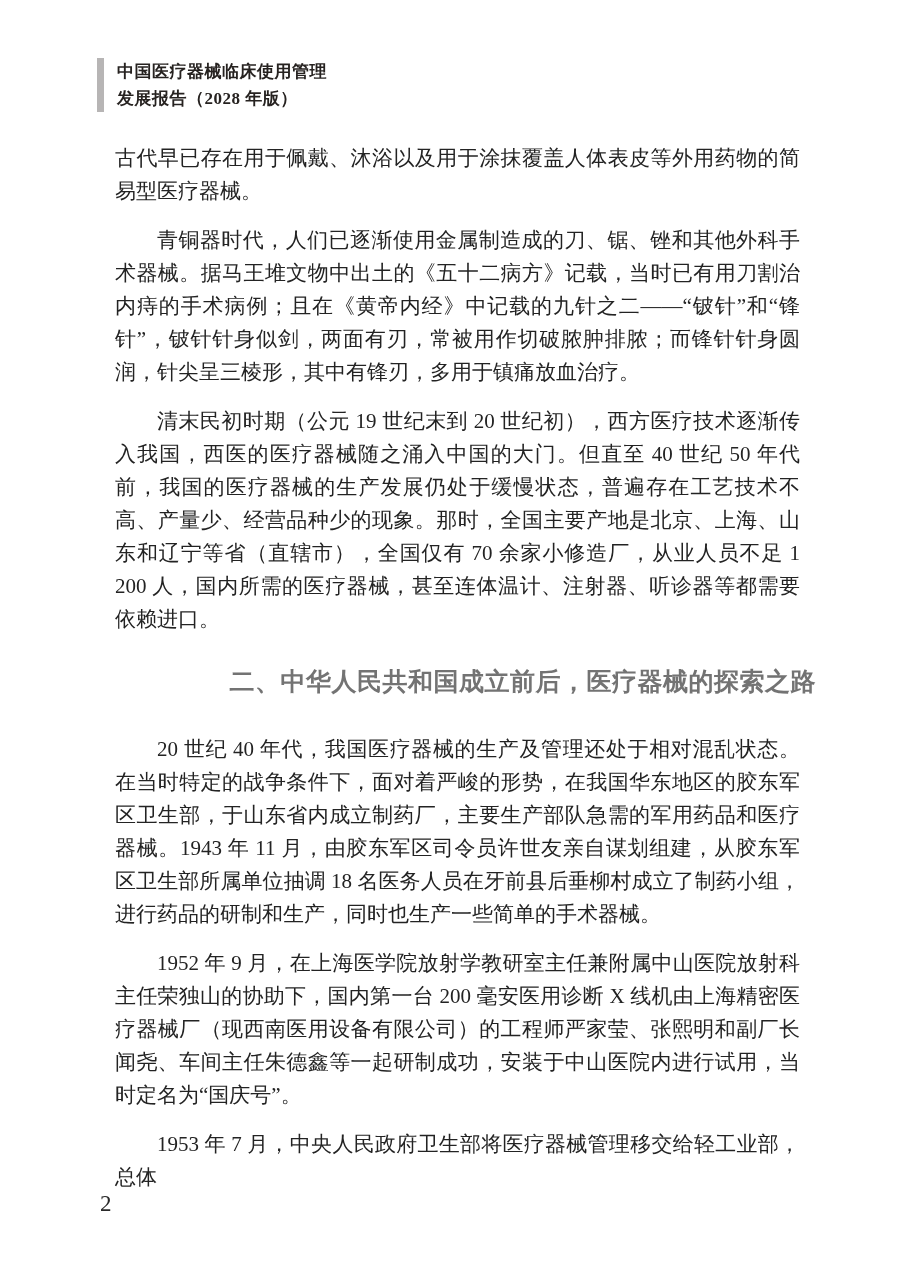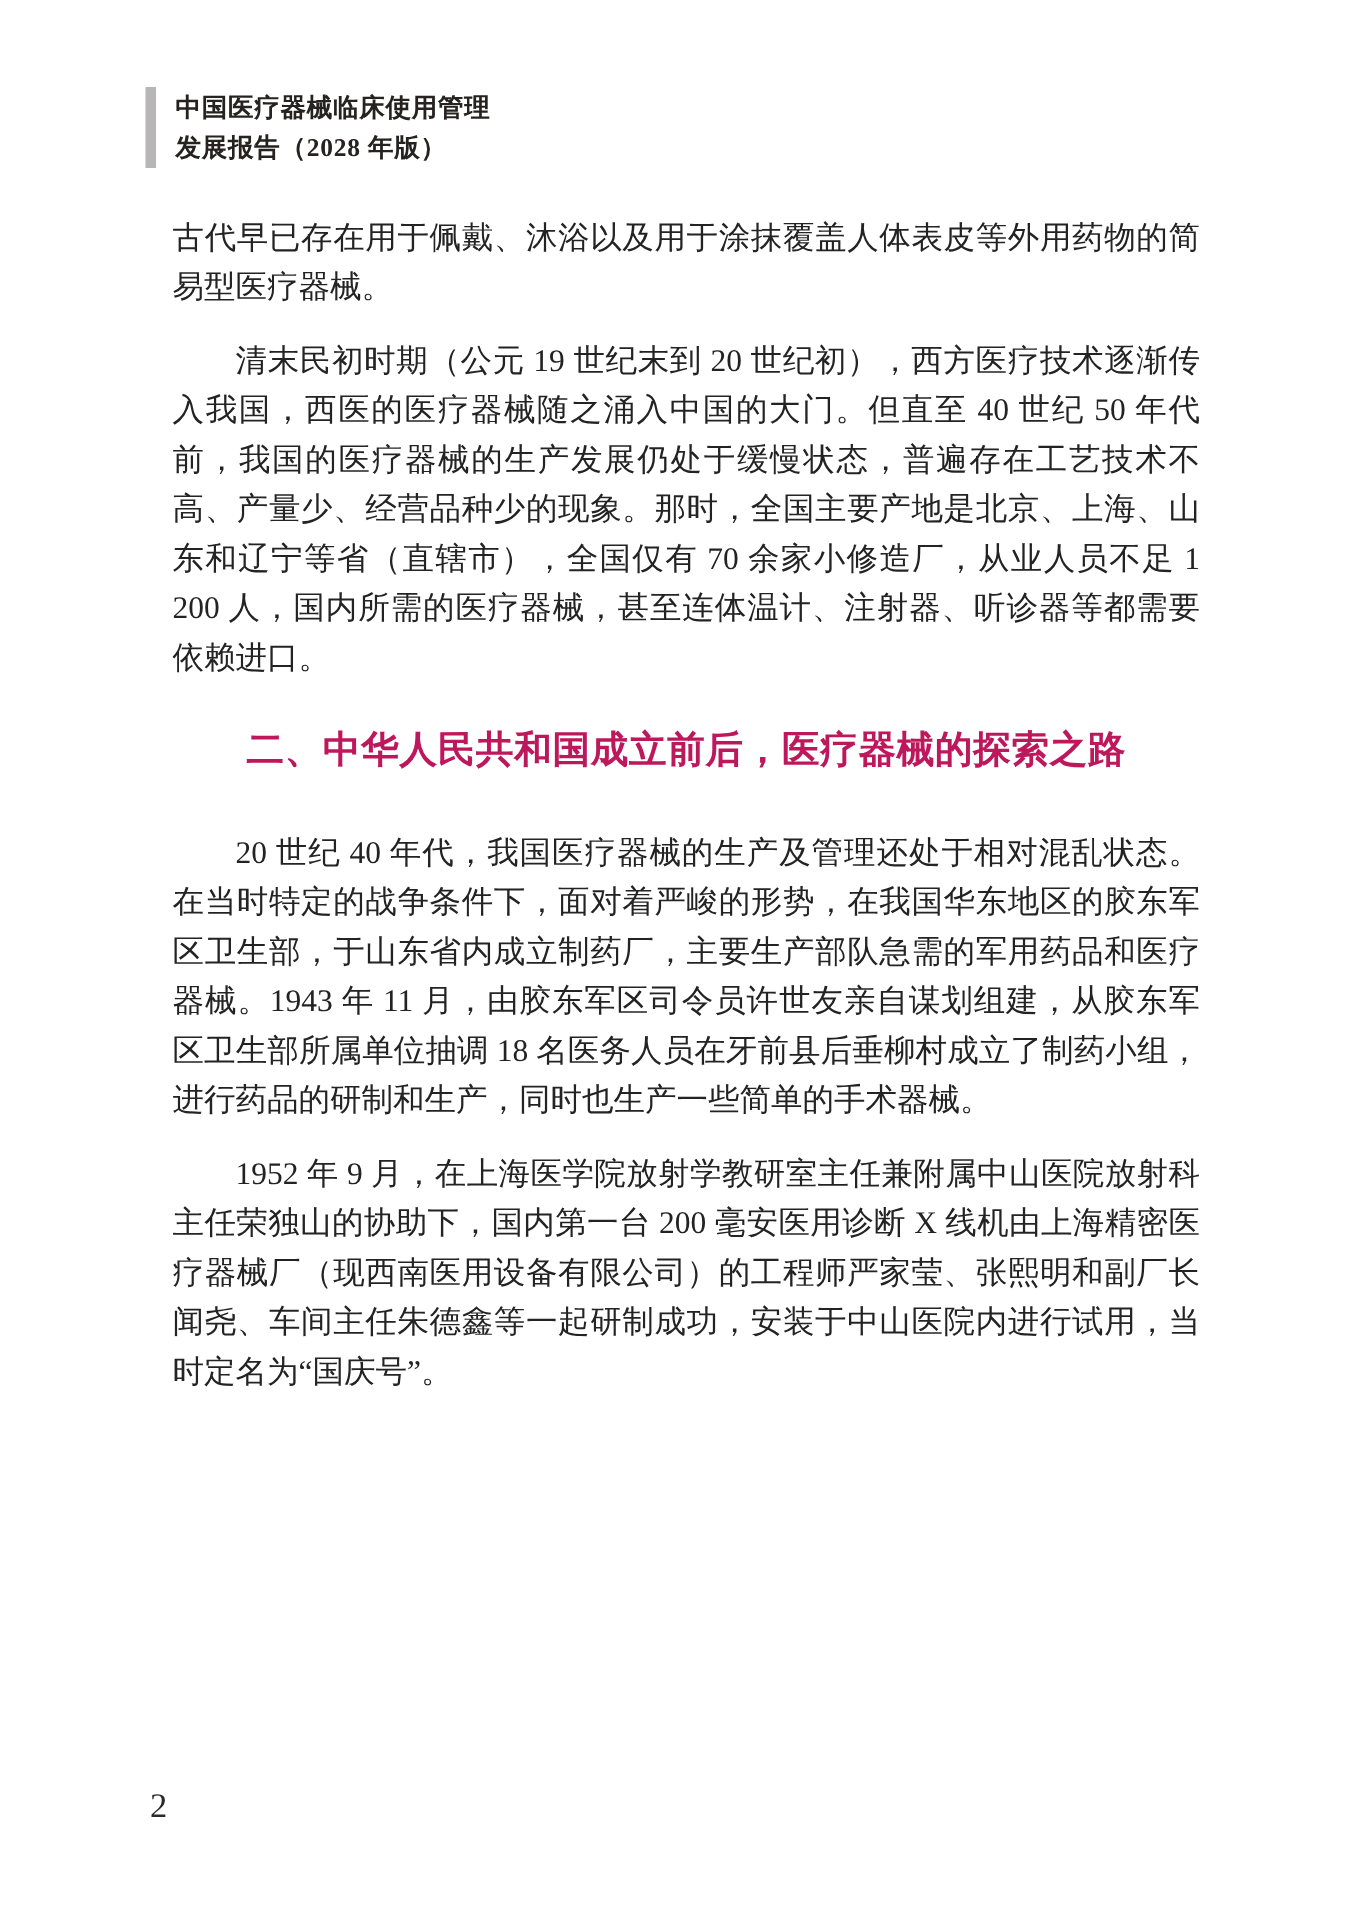--- a/index.html
+++ b/index.html
@@ -55,22 +55,22 @@
   }
   .content p.continuation {
     text-indent: 0;
   }
   .section-heading {
     font-family: "Liberation Sans", "DejaVu Sans", sans-serif;
     font-weight: bold;
     font-size: 25px;
     line-height: 37px;
     margin: 27px 0 33px 0;
-    color: #be185d;
-    text-align: center;
+    color: #737373;
+    text-align: right;
     text-indent: 0;
     letter-spacing: 0.5px;
   }
   
   .page-number {
     position: absolute;
     left: 100px;
     top: 1191px;
     font-size: 23px;
     color: #2a2a2a;
@@ -84,23 +84,25 @@
   <div class="doc-header">
     <div class="header-rule"></div>
     <div class="header-text">
       <div>中国医疗器械临床使用管理</div>
       <div>发展报告（2028 年版）</div>
     </div>
   </div>
 
   <div class="content">
     <p class="continuation">古代早已存在用于佩戴、沐浴以及用于涂抹覆盖人体表皮等外用药物的简易型医疗器械。</p>
+    <p>青铜器时代，人们已逐渐使用金属制造成的刀、锯、锉和其他外科手术器械。据马王堆文物中出土的《五十二病方》记载，当时已有用刀割治内痔的手术病例；且在《黄帝内经》中记载的九针之二——“铍针”和“锋针”，铍针针身似剑，两面有刃，常被用作切破脓肿排脓；而锋针针身圆润，针尖呈三棱形，其中有锋刃，多用于镇痛放血治疗。</p>
     <p>清末民初时期（公元 19 世纪末到 20 世纪初），西方医疗技术逐渐传入我国，西医的医疗器械随之涌入中国的大门。但直至 40 世纪 50 年代前，我国的医疗器械的生产发展仍处于缓慢状态，普遍存在工艺技术不高、产量少、经营品种少的现象。那时，全国主要产地是北京、上海、山东和辽宁等省（直辖市），全国仅有 70 余家小修造厂，从业人员不足 1 200 人，国内所需的医疗器械，甚至连体温计、注射器、听诊器等都需要依赖进口。</p>
 
     <h2 class="section-heading">二、中华人民共和国成立前后，医疗器械的探索之路</h2>
 
     <p>20 世纪 40 年代，我国医疗器械的生产及管理还处于相对混乱状态。在当时特定的战争条件下，面对着严峻的形势，在我国华东地区的胶东军区卫生部，于山东省内成立制药厂，主要生产部队急需的军用药品和医疗器械。1943 年 11 月，由胶东军区司令员许世友亲自谋划组建，从胶东军区卫生部所属单位抽调 18 名医务人员在牙前县后垂柳村成立了制药小组，进行药品的研制和生产，同时也生产一些简单的手术器械。</p>
     <p>1952 年 9 月，在上海医学院放射学教研室主任兼附属中山医院放射科主任荣独山的协助下，国内第一台 200 毫安医用诊断 X 线机由上海精密医疗器械厂（现西南医用设备有限公司）的工程师严家莹、张熙明和副厂长闻尧、车间主任朱德鑫等一起研制成功，安装于中山医院内进行试用，当时定名为“国庆号”。</p>
+    <p>1953 年 7 月，中央人民政府卫生部将医疗器械管理移交给轻工业部，总体</p>
   </div>
 
   <div class="page-number">2</div>
 
 </div>
 
 </body></html>

